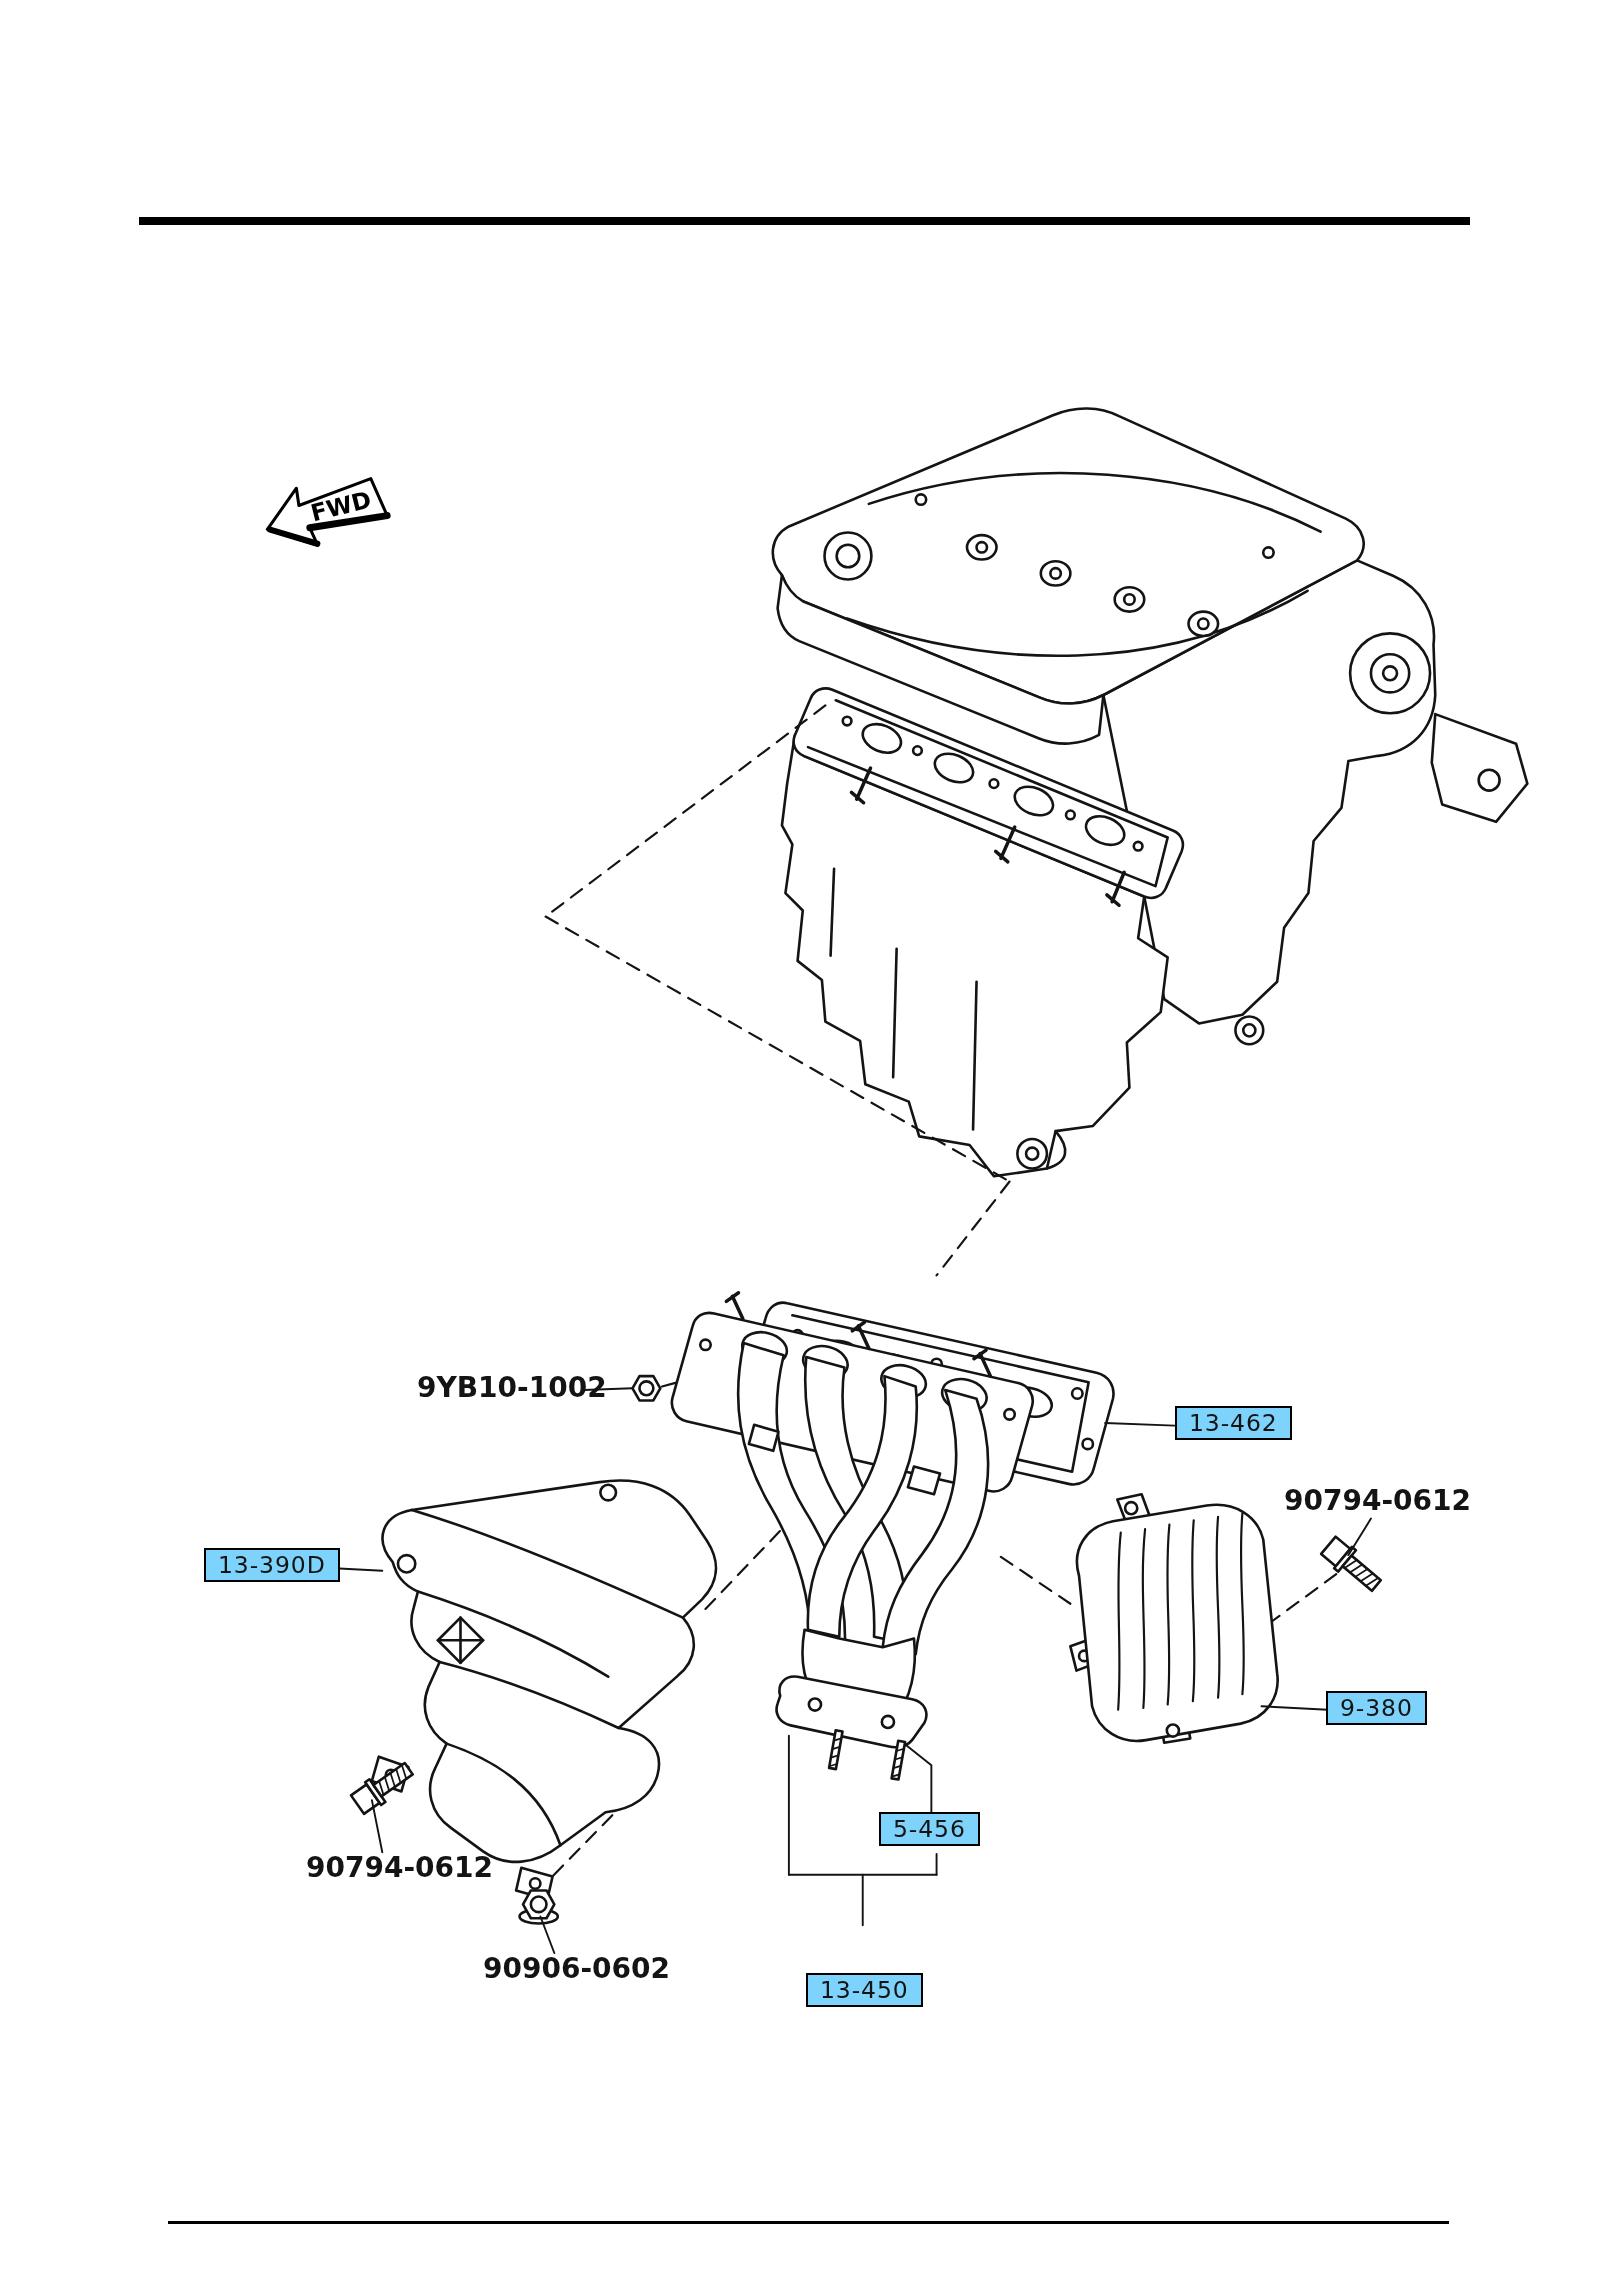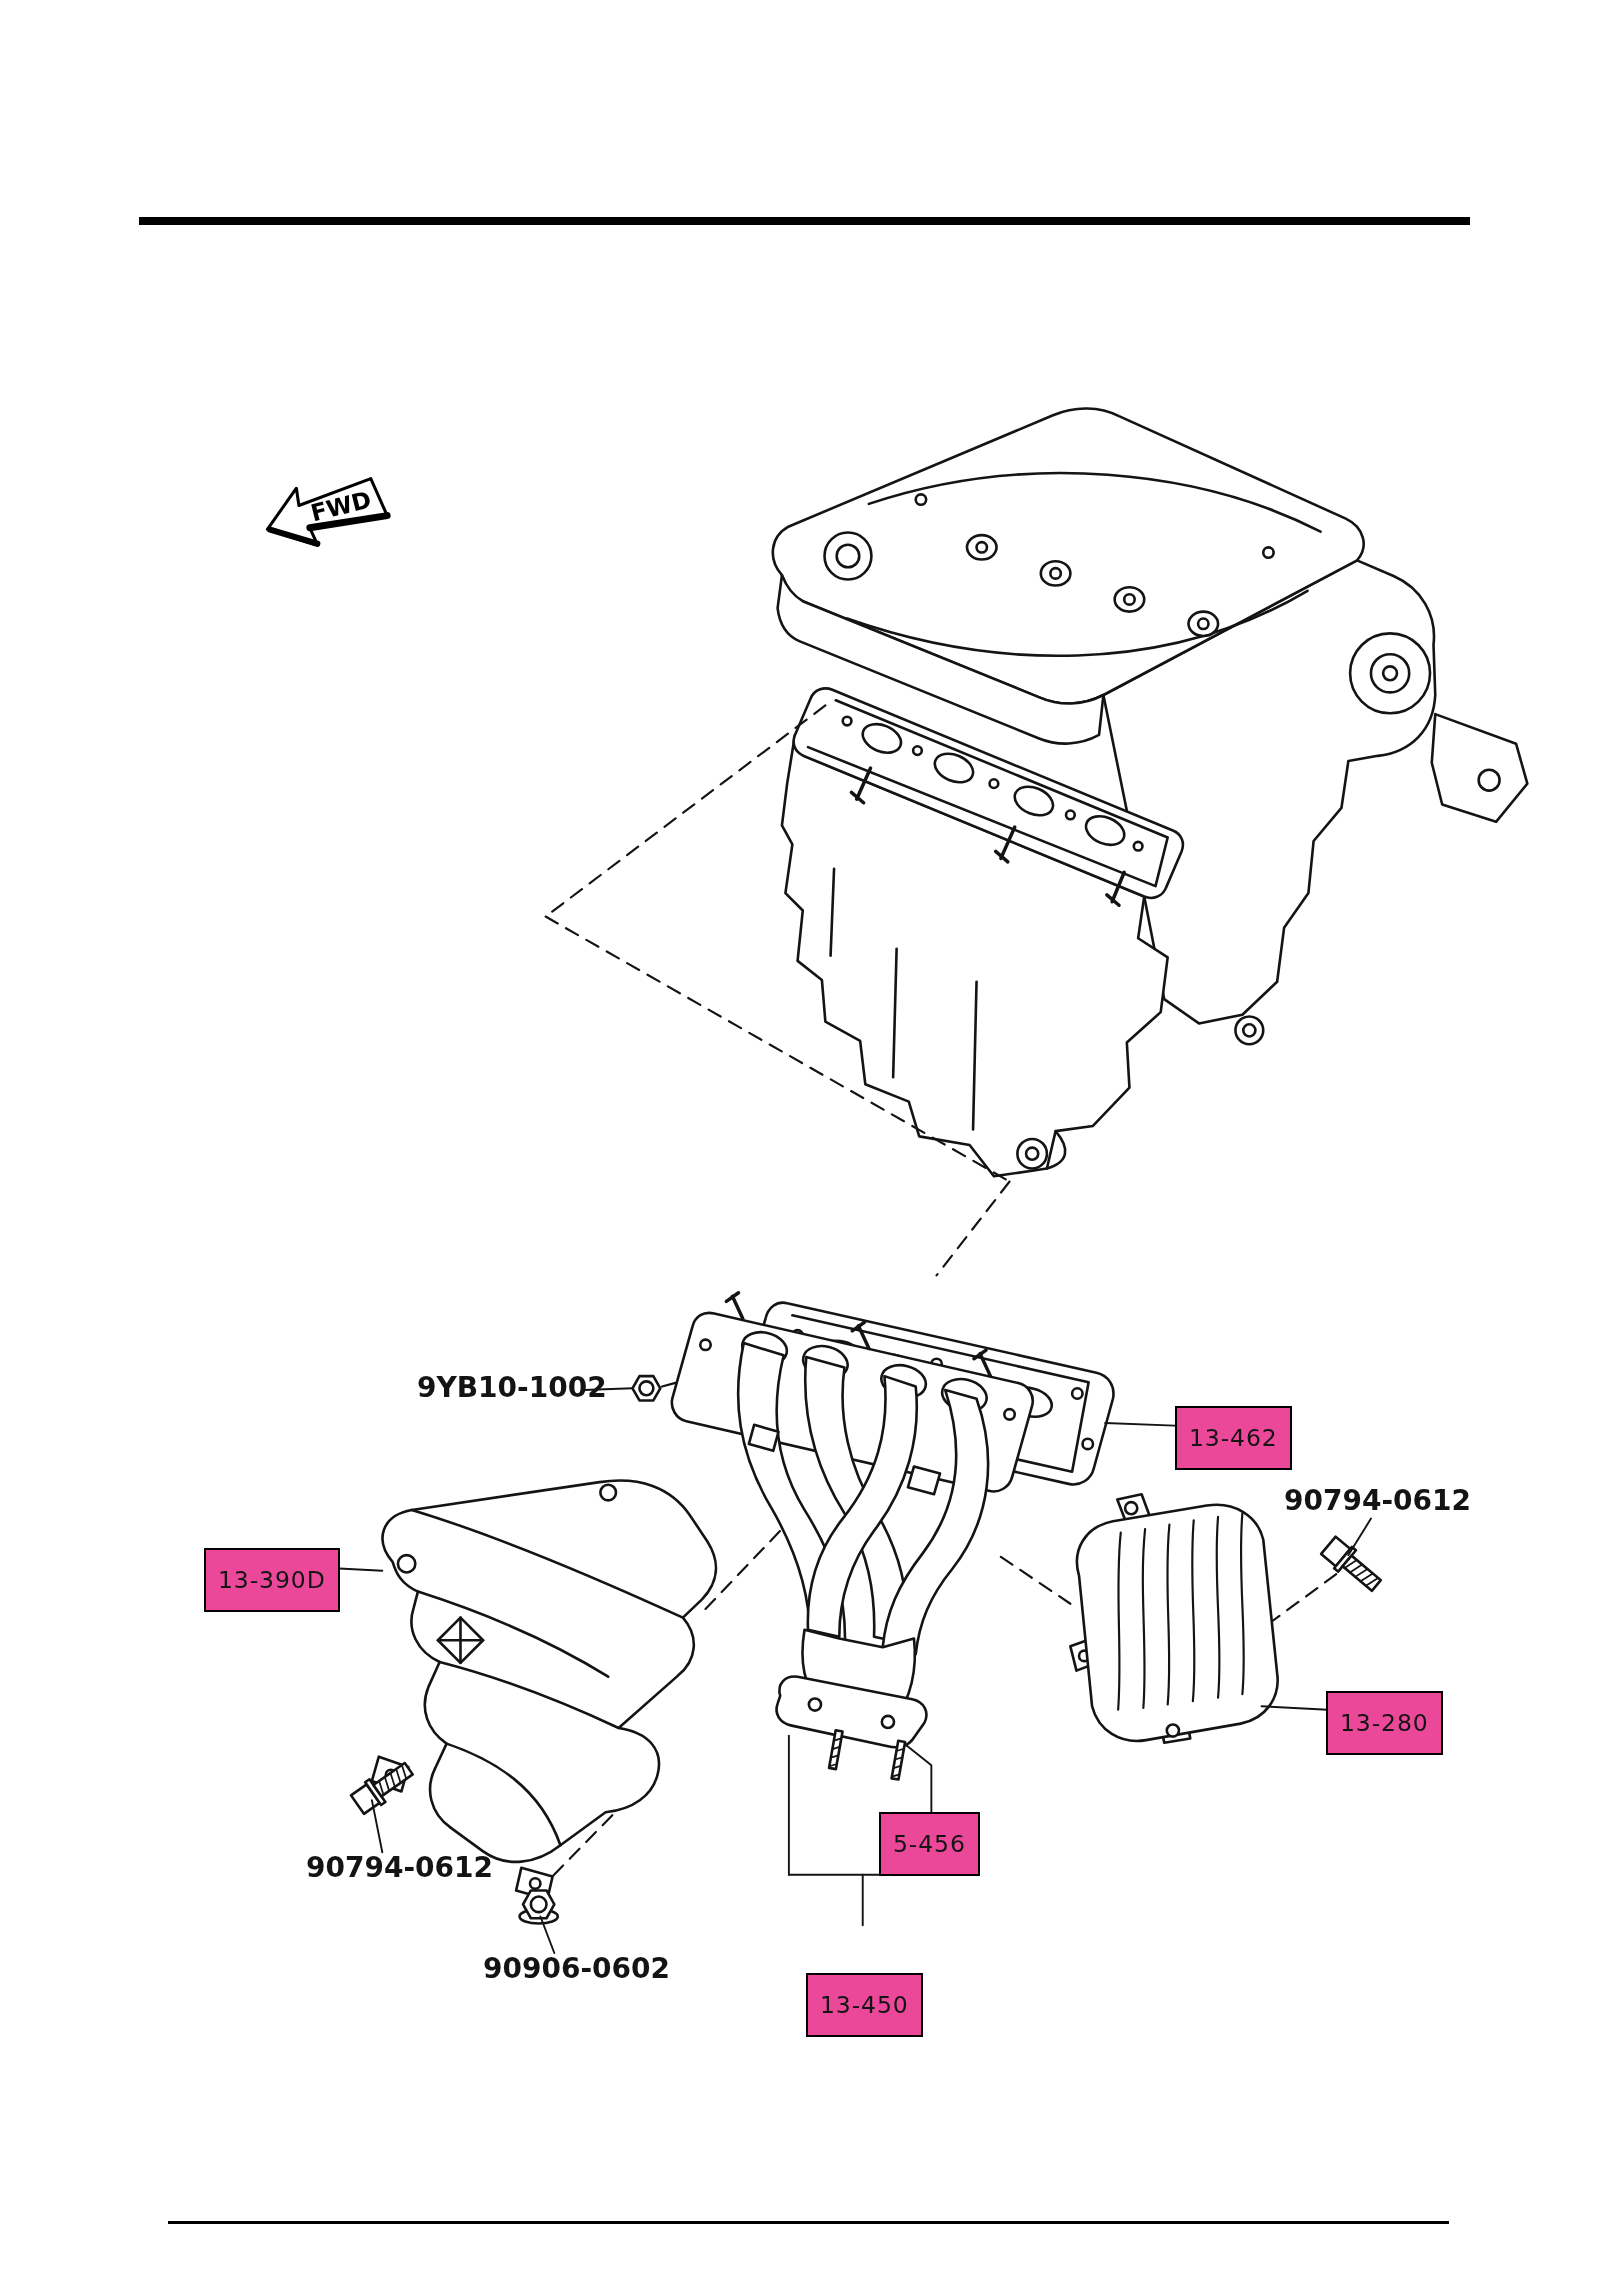--- a/index.html
+++ b/index.html
@@ -7,22 +7,22 @@
     position:relative;width:1616px;height:2284px;background:#ffffff;
     font-family:"DejaVu Sans","Liberation Sans",sans-serif;color:#141414;overflow:hidden;
   }
   .rule{position:absolute;background:#000;}
   .art{position:absolute;left:0;top:0;width:1616px;height:2284px;}
   .fwd{position:absolute;}
   .lbl{position:absolute;font-size:28px;line-height:28px;white-space:nowrap;font-weight:bold;}
   .lbl.center{text-align:left;}
   .lbl.right{text-align:right;}
   .boxed{
-    position:absolute;border:2.6px solid #000;background:#ec4899;
-    padding:17px 12px;font-size:23.5px;line-height:26px;white-space:nowrap;letter-spacing:0.9px;
+    position:absolute;border:2.6px solid #000;background:#7dd3fc;
+    padding:2px 12px;font-size:23.5px;line-height:26px;white-space:nowrap;letter-spacing:0.9px;
   }
 </style>
 </head>
 <body>
 
 <div class="page">
 
   <div class="rule" style="left:139px;top:217px;width:1331px;height:7.8px"></div>
   <div class="rule" style="left:168px;top:2221px;width:1281px;height:2.6px"></div>
 
@@ -260,21 +260,21 @@
   </svg>
 
   <div class="lbl right" style="left:417px;top:1374px;width:165px">9YB10-1002</div>
 
   <div class="boxed" style="left:1175px;top:1406px">13-462</div>
 
   <div class="lbl center" style="left:1284px;top:1487px;width:174px">90794-0612</div>
 
   <div class="boxed" style="left:204px;top:1548px">13-390D</div>
 
-  <div class="boxed" style="left:1326px;top:1691px">13-280</div>
+  <div class="boxed" style="left:1326px;top:1691px">9-380</div>
 
   <div class="boxed" style="left:879px;top:1812px">5-456</div>
 
   <div class="boxed" style="left:806px;top:1973px">13-450</div>
 
   <div class="lbl center" style="left:306px;top:1854px;width:174px">90794-0612</div>
 
   <div class="lbl center" style="left:483px;top:1955px;width:174px">90906-0602</div>
 
 </div>

